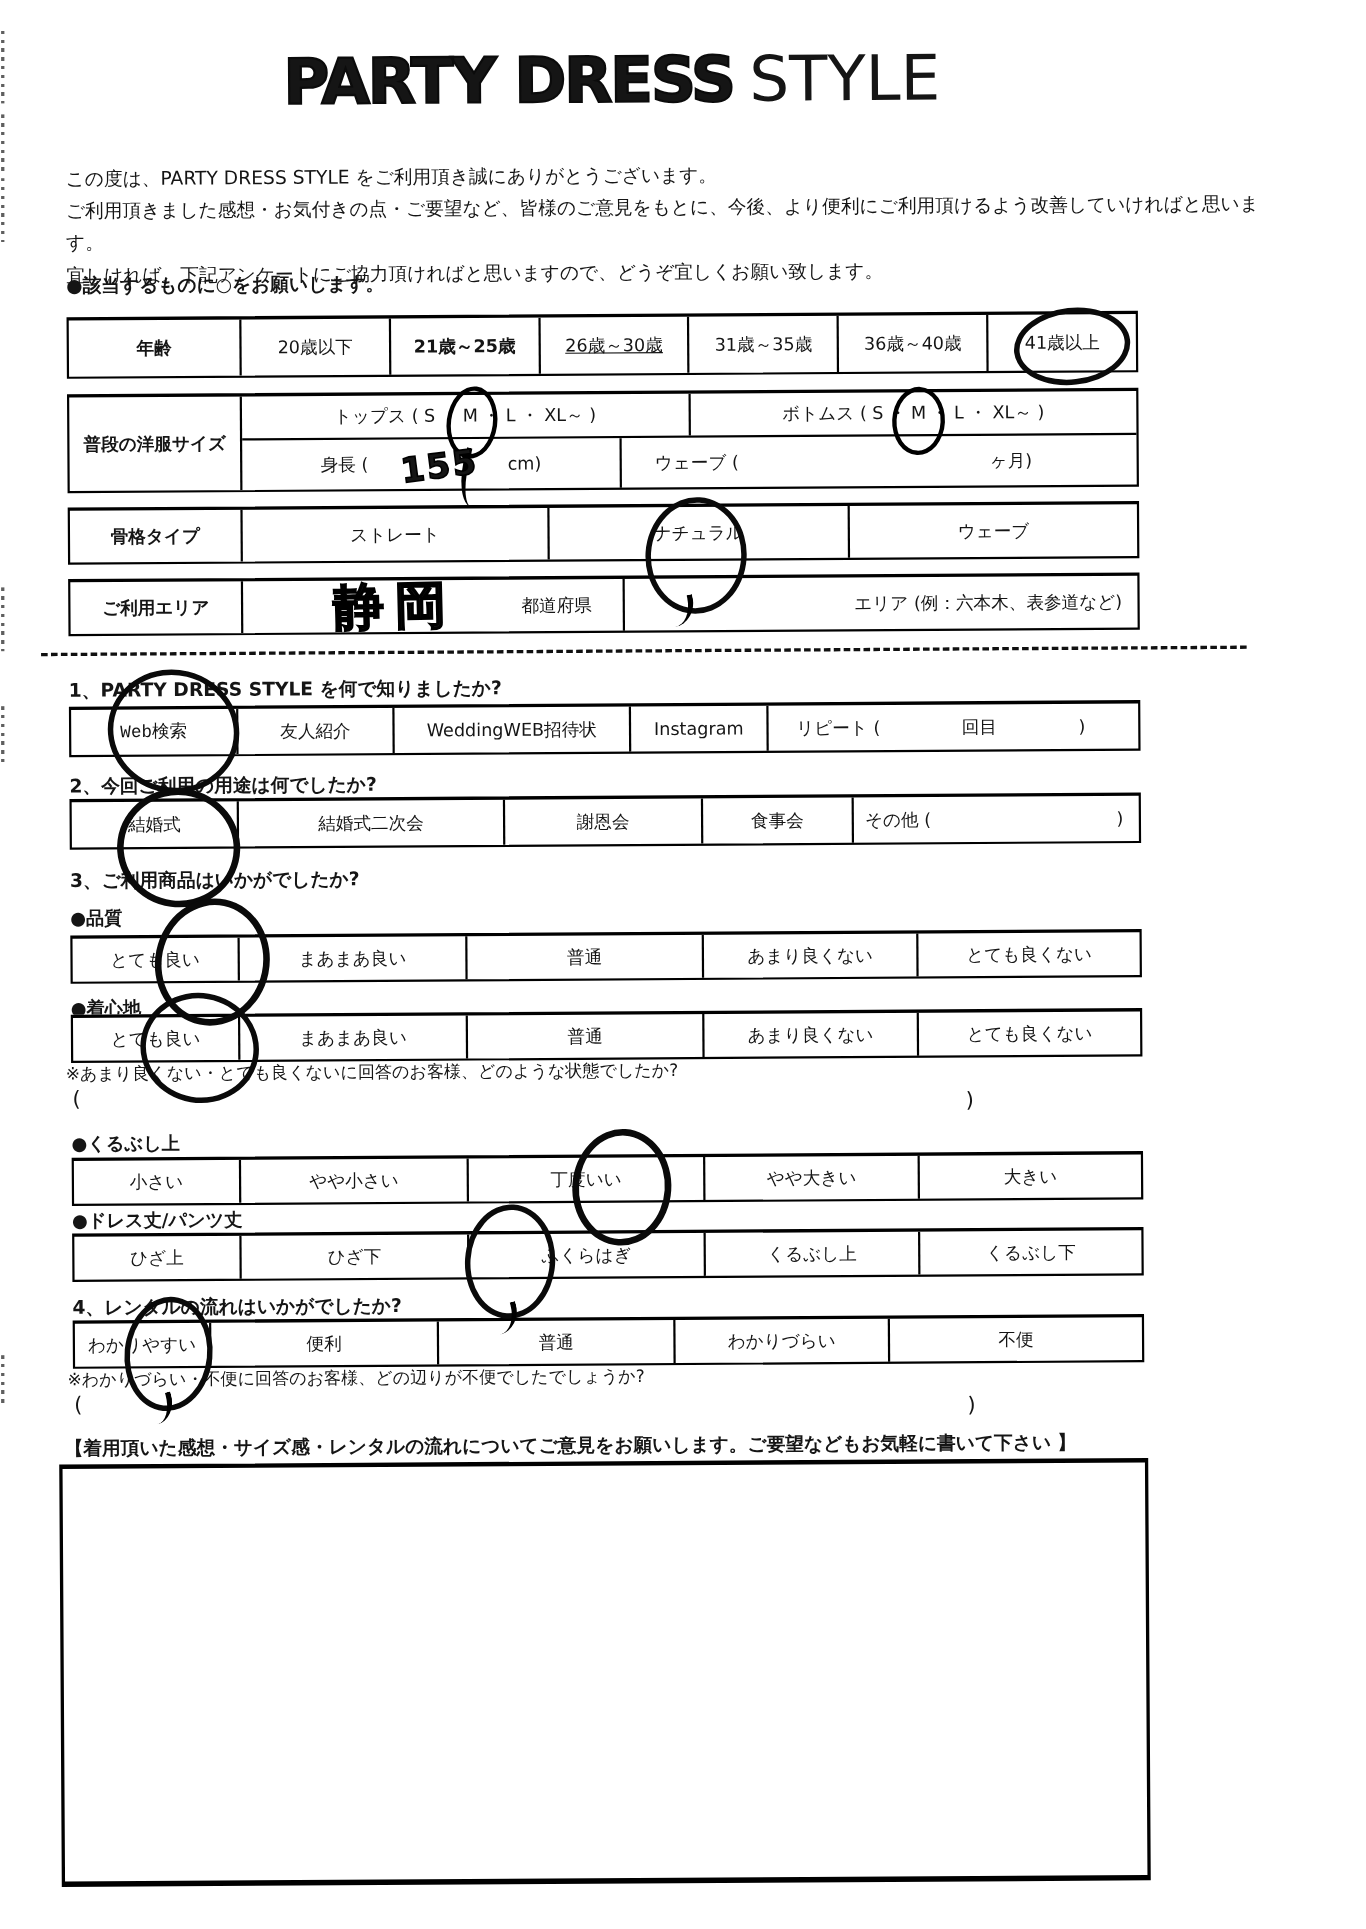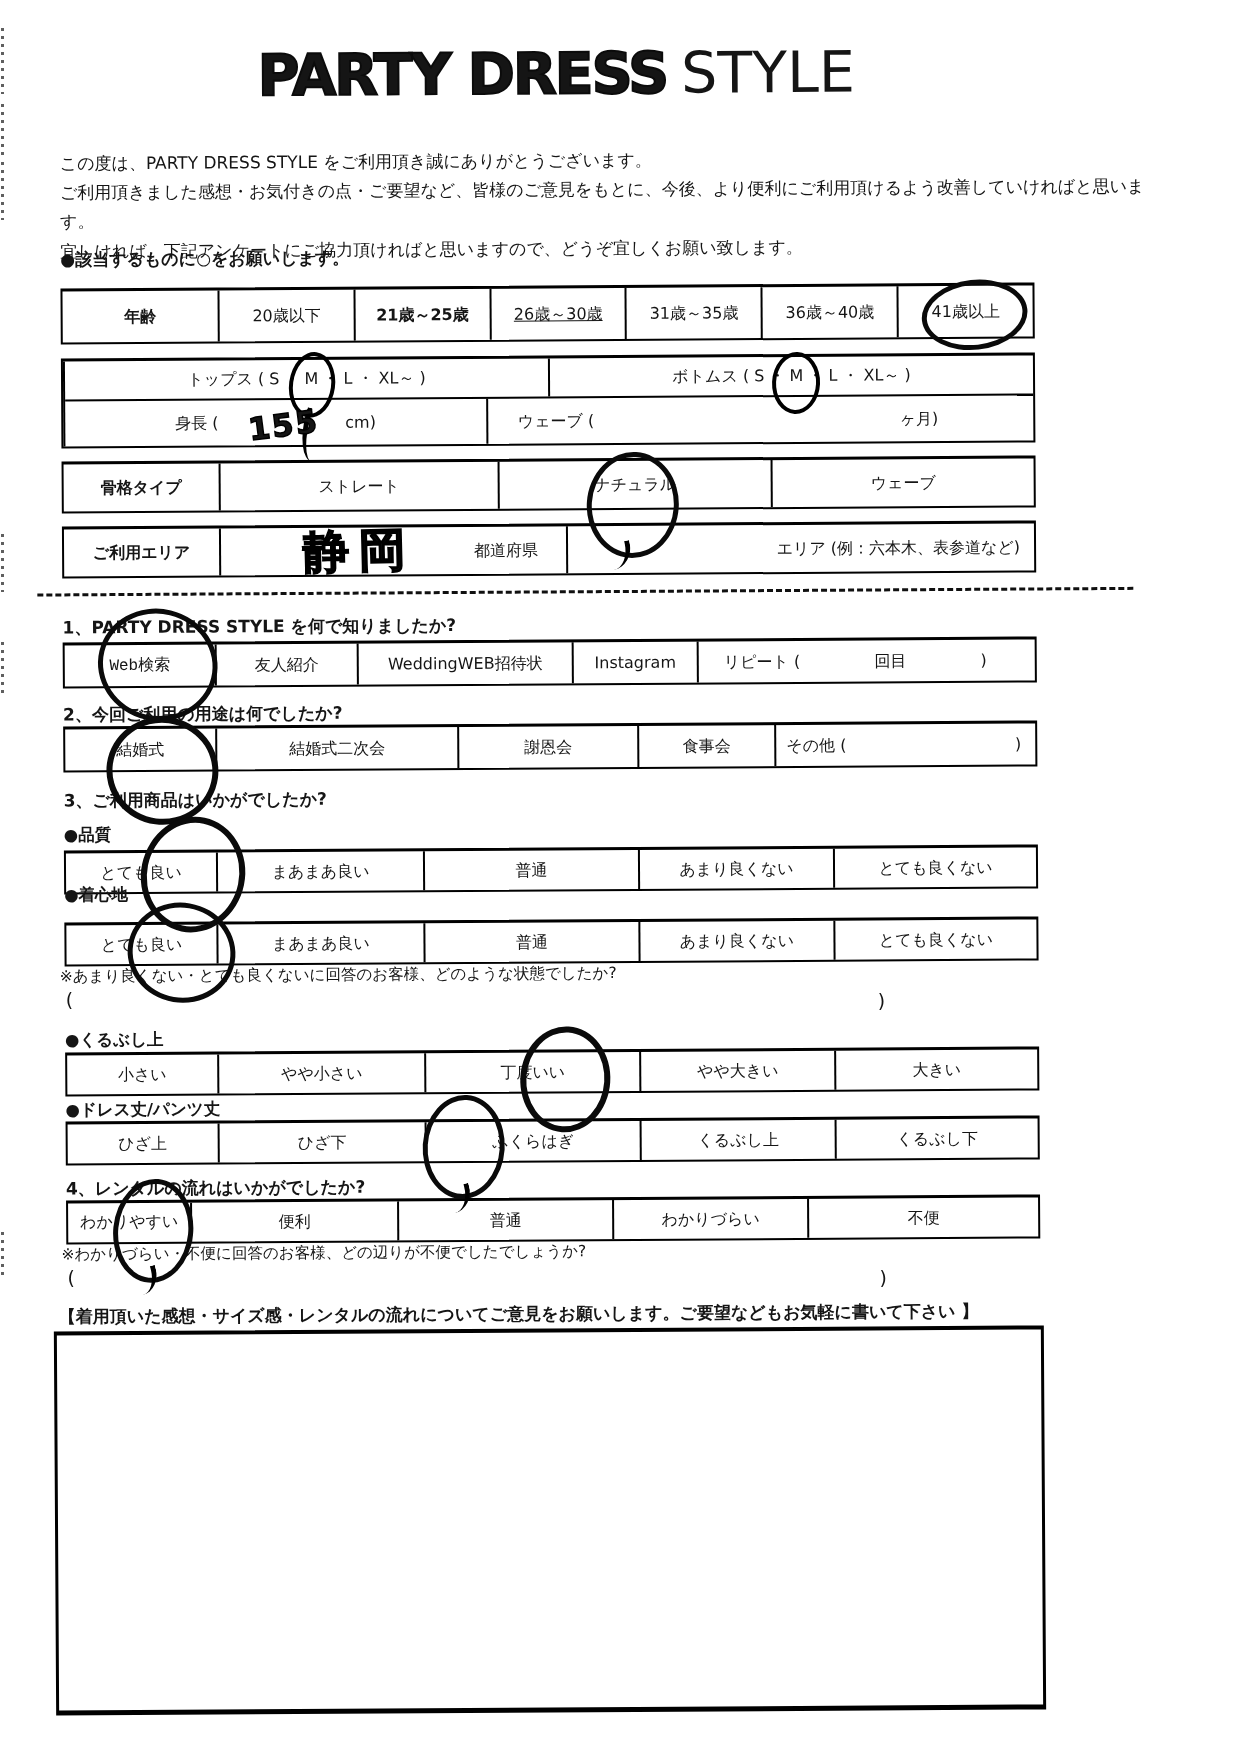--- a/index.html
+++ b/index.html
@@ -76,20 +76,21 @@
     <div class="cell hdr" style="width:155px;">年齢</div>
     <div class="cell" style="flex:1;">20歳以下</div>
     <div class="cell" style="flex:1;font-weight:bold;">21歳～25歳</div>
     <div class="cell" style="flex:1;text-decoration:underline;">26歳～30歳</div>
     <div class="cell" style="flex:1;">31歳～35歳</div>
     <div class="cell" style="flex:1;">36歳～40歳</div>
     <div class="cell" style="flex:1;">41歳以上</div>
   </div>
 
   <div class="tbl" style="top:355px;height:90px;">
+    <div class="cell hdr" style="width:155px;">普段の洋服サイズ</div>
     <div class="size-right" style="border-left:2px solid #000;">
       <div class="size-row">
         <div class="cell" style="border-left:none;">
           <span>トップス (  S  ・</span>
           <span class="mwrap">
             <span>M</span>
             <span class="m-circle"></span>
             <span class="m-tail"></span>
           </span>
           <span>・  L ・ XL～ )</span>
@@ -164,21 +165,21 @@
 
   <div class="lbl" style="top:821px;">●品質</div>
   <div class="tbl" style="top:847px;height:44px;">
     <div class="cell" style="width:150px;">とても良い</div>
     <div class="cell" style="width:207px;">まあまあ良い</div>
     <div class="cell" style="width:215px;">普通</div>
     <div class="cell" style="width:195px;">あまり良くない</div>
     <div class="cell" style="flex:1;">とても良くない</div>
   </div>
 
-  <div class="lbl" style="top:881px;">●着心地</div>
+  <div class="lbl" style="top:903px;">●着心地</div>
   <div class="tbl" style="top:919px;height:44px;">
     <div class="cell" style="width:150px;">とても良い</div>
     <div class="cell" style="width:207px;">まあまあ良い</div>
     <div class="cell" style="width:215px;">普通</div>
     <div class="cell" style="width:195px;">あまり良くない</div>
     <div class="cell" style="flex:1;">とても良くない</div>
   </div>
 
   <div class="note" style="top:963px;">※あまり良くない・とても良くないに回答のお客様、どのような状態でしたか?</div>
   <div class="paren" style="left:64px;top:985px;">(</div>
@@ -197,21 +198,21 @@
   <div class="tbl" style="top:1118px;height:44px;">
     <div class="cell" style="width:150px;">ひざ上</div>
     <div class="cell" style="width:207px;">ひざ下</div>
     <div class="cell" style="width:215px;">ふくらはぎ</div>
     <div class="cell" style="width:195px;">くるぶし上</div>
     <div class="cell" style="flex:1;">くるぶし下</div>
   </div>
 
   <div class="qhead" style="top:1174px;">4、レンタルの流れはいかがでしたか?</div>
   <div class="tbl" style="top:1197px;height:44px;">
-    <div class="cell" style="width:122px;font-family:Liberation Mono, monospace;">わかりやすい</div>
+    <div class="cell" style="width:122px;">わかりやすい</div>
     <div class="cell" style="width:207px;">便利</div>
     <div class="cell" style="width:215px;">普通</div>
     <div class="cell" style="width:195px;">わかりづらい</div>
     <div class="cell" style="flex:1;">不便</div>
   </div>
 
   <div class="note" style="top:1241px;">※わかりづらい・不便に回答のお客様、どの辺りが不便でしたでしょうか?</div>
   <div class="paren" style="left:64px;top:1263px;">(</div>
   <div class="paren" style="left:876px;top:1268px;">)</div>
 

